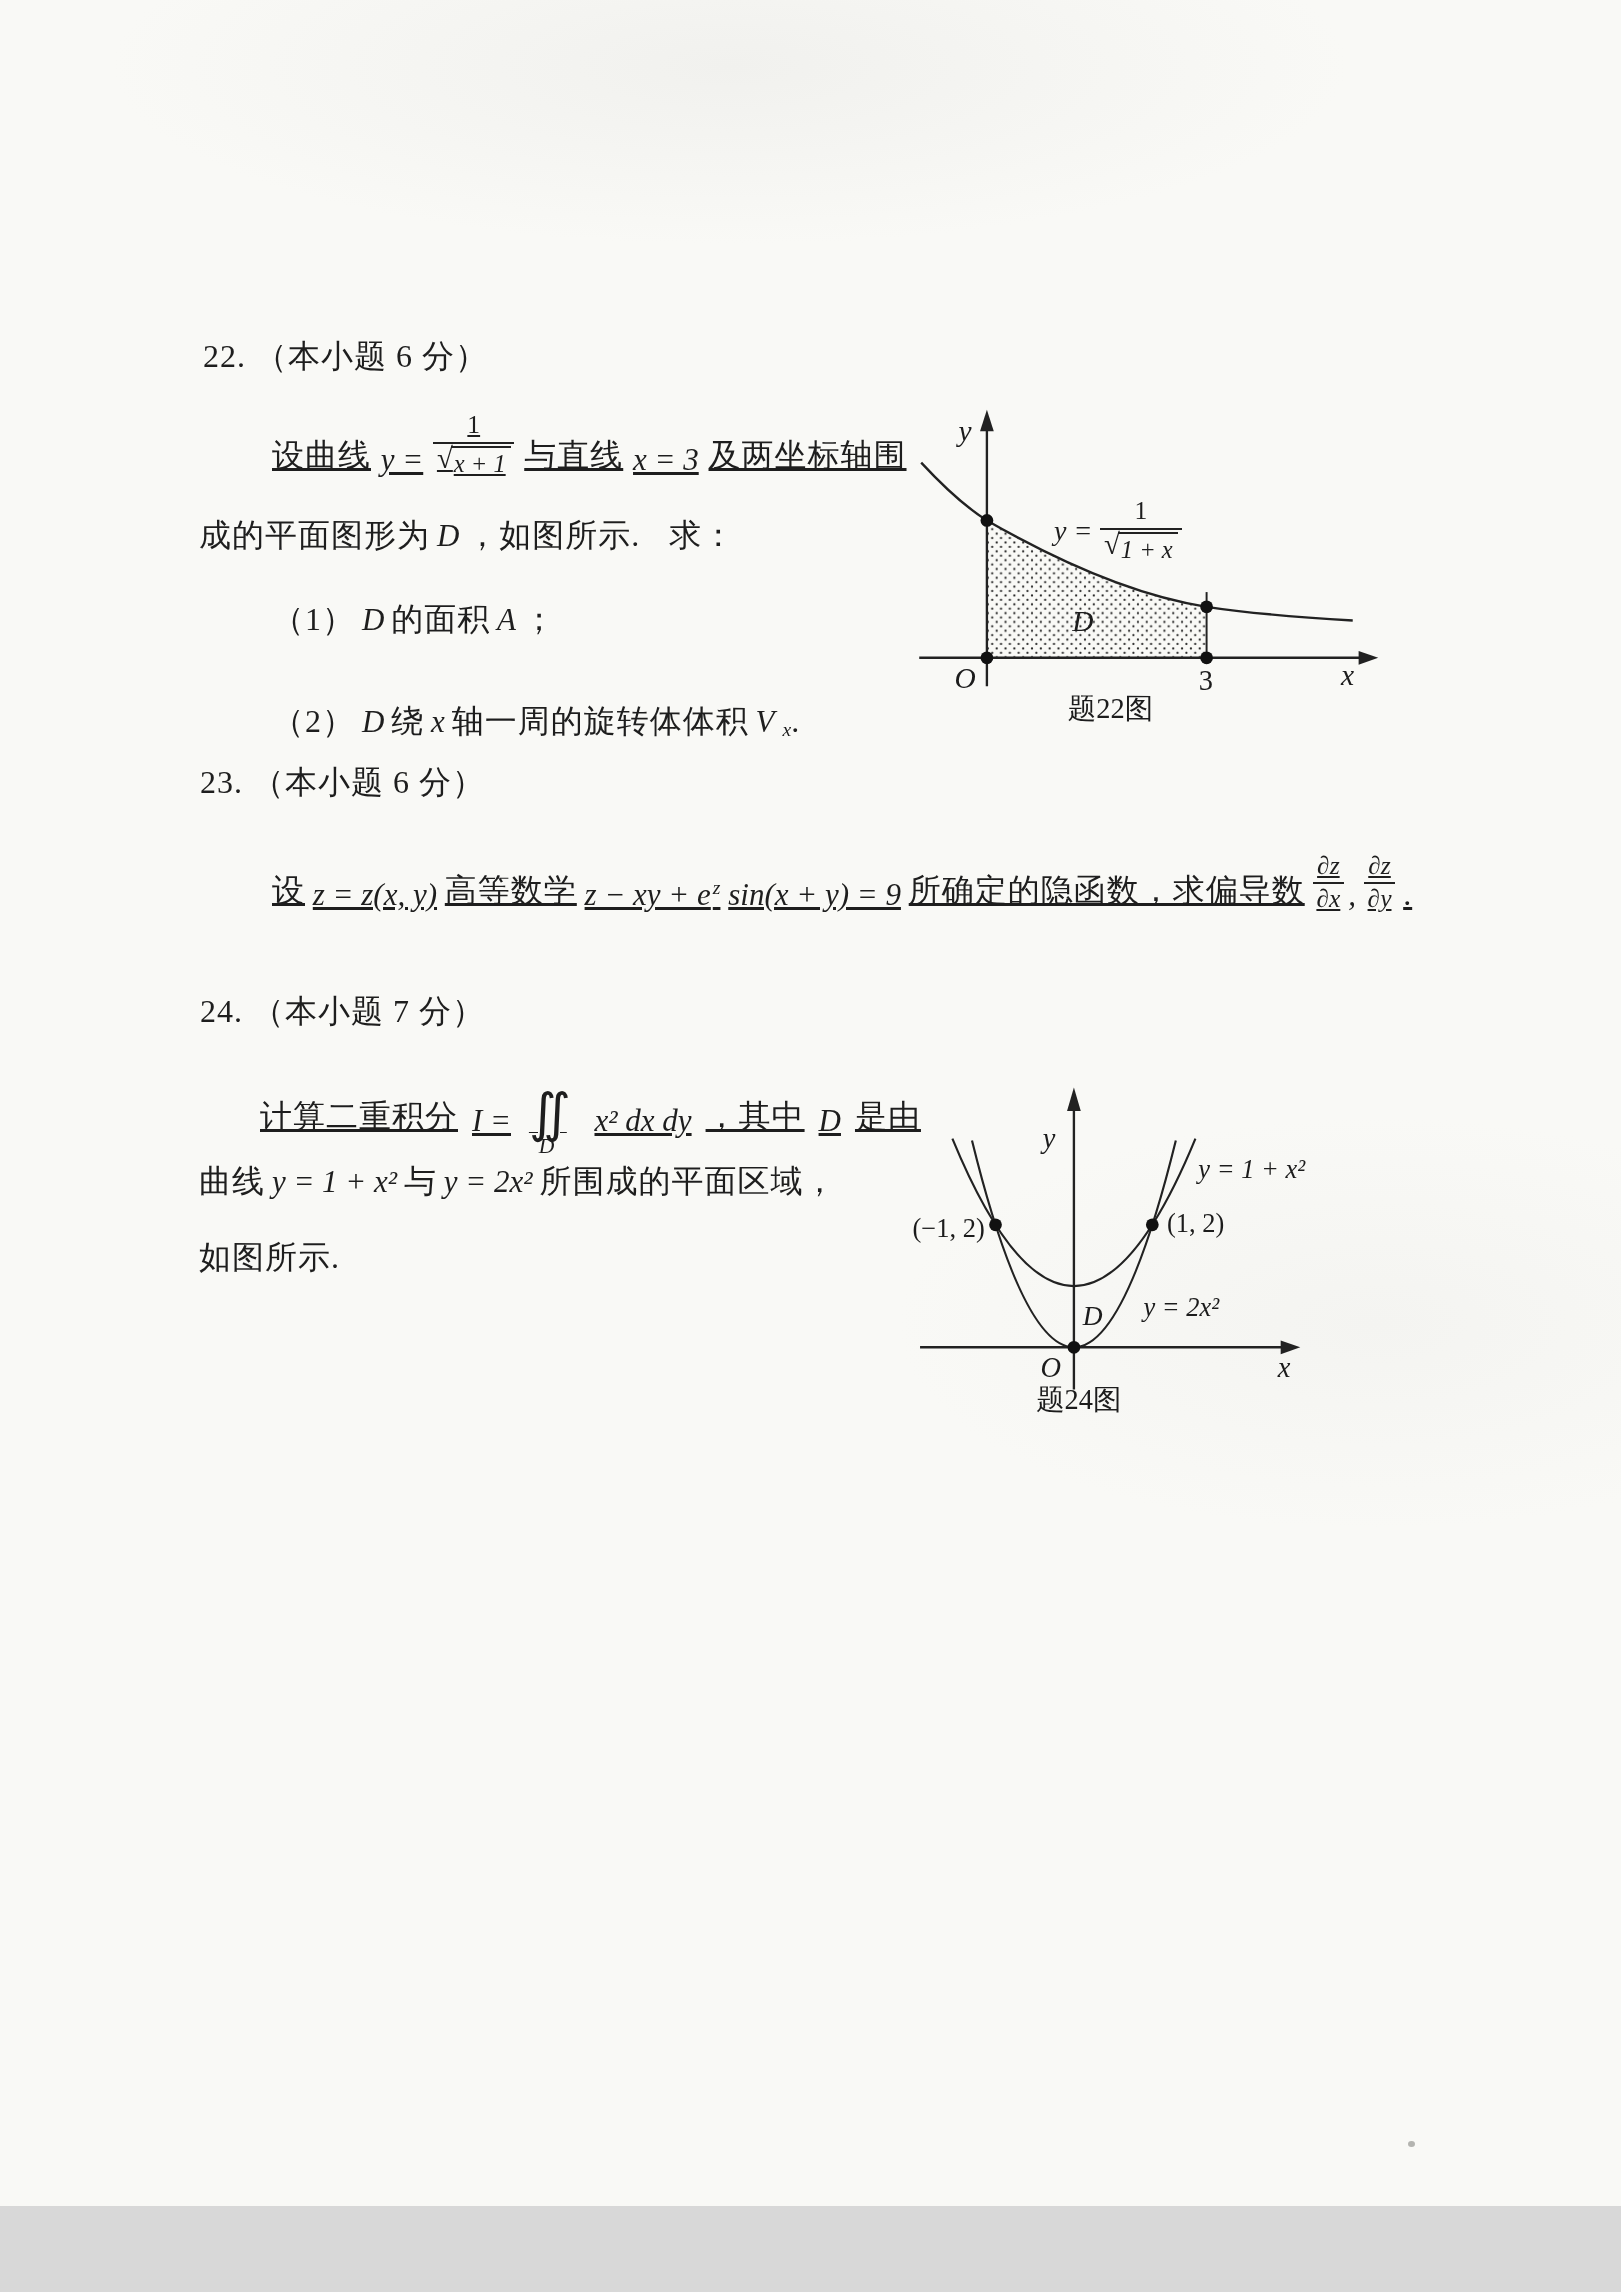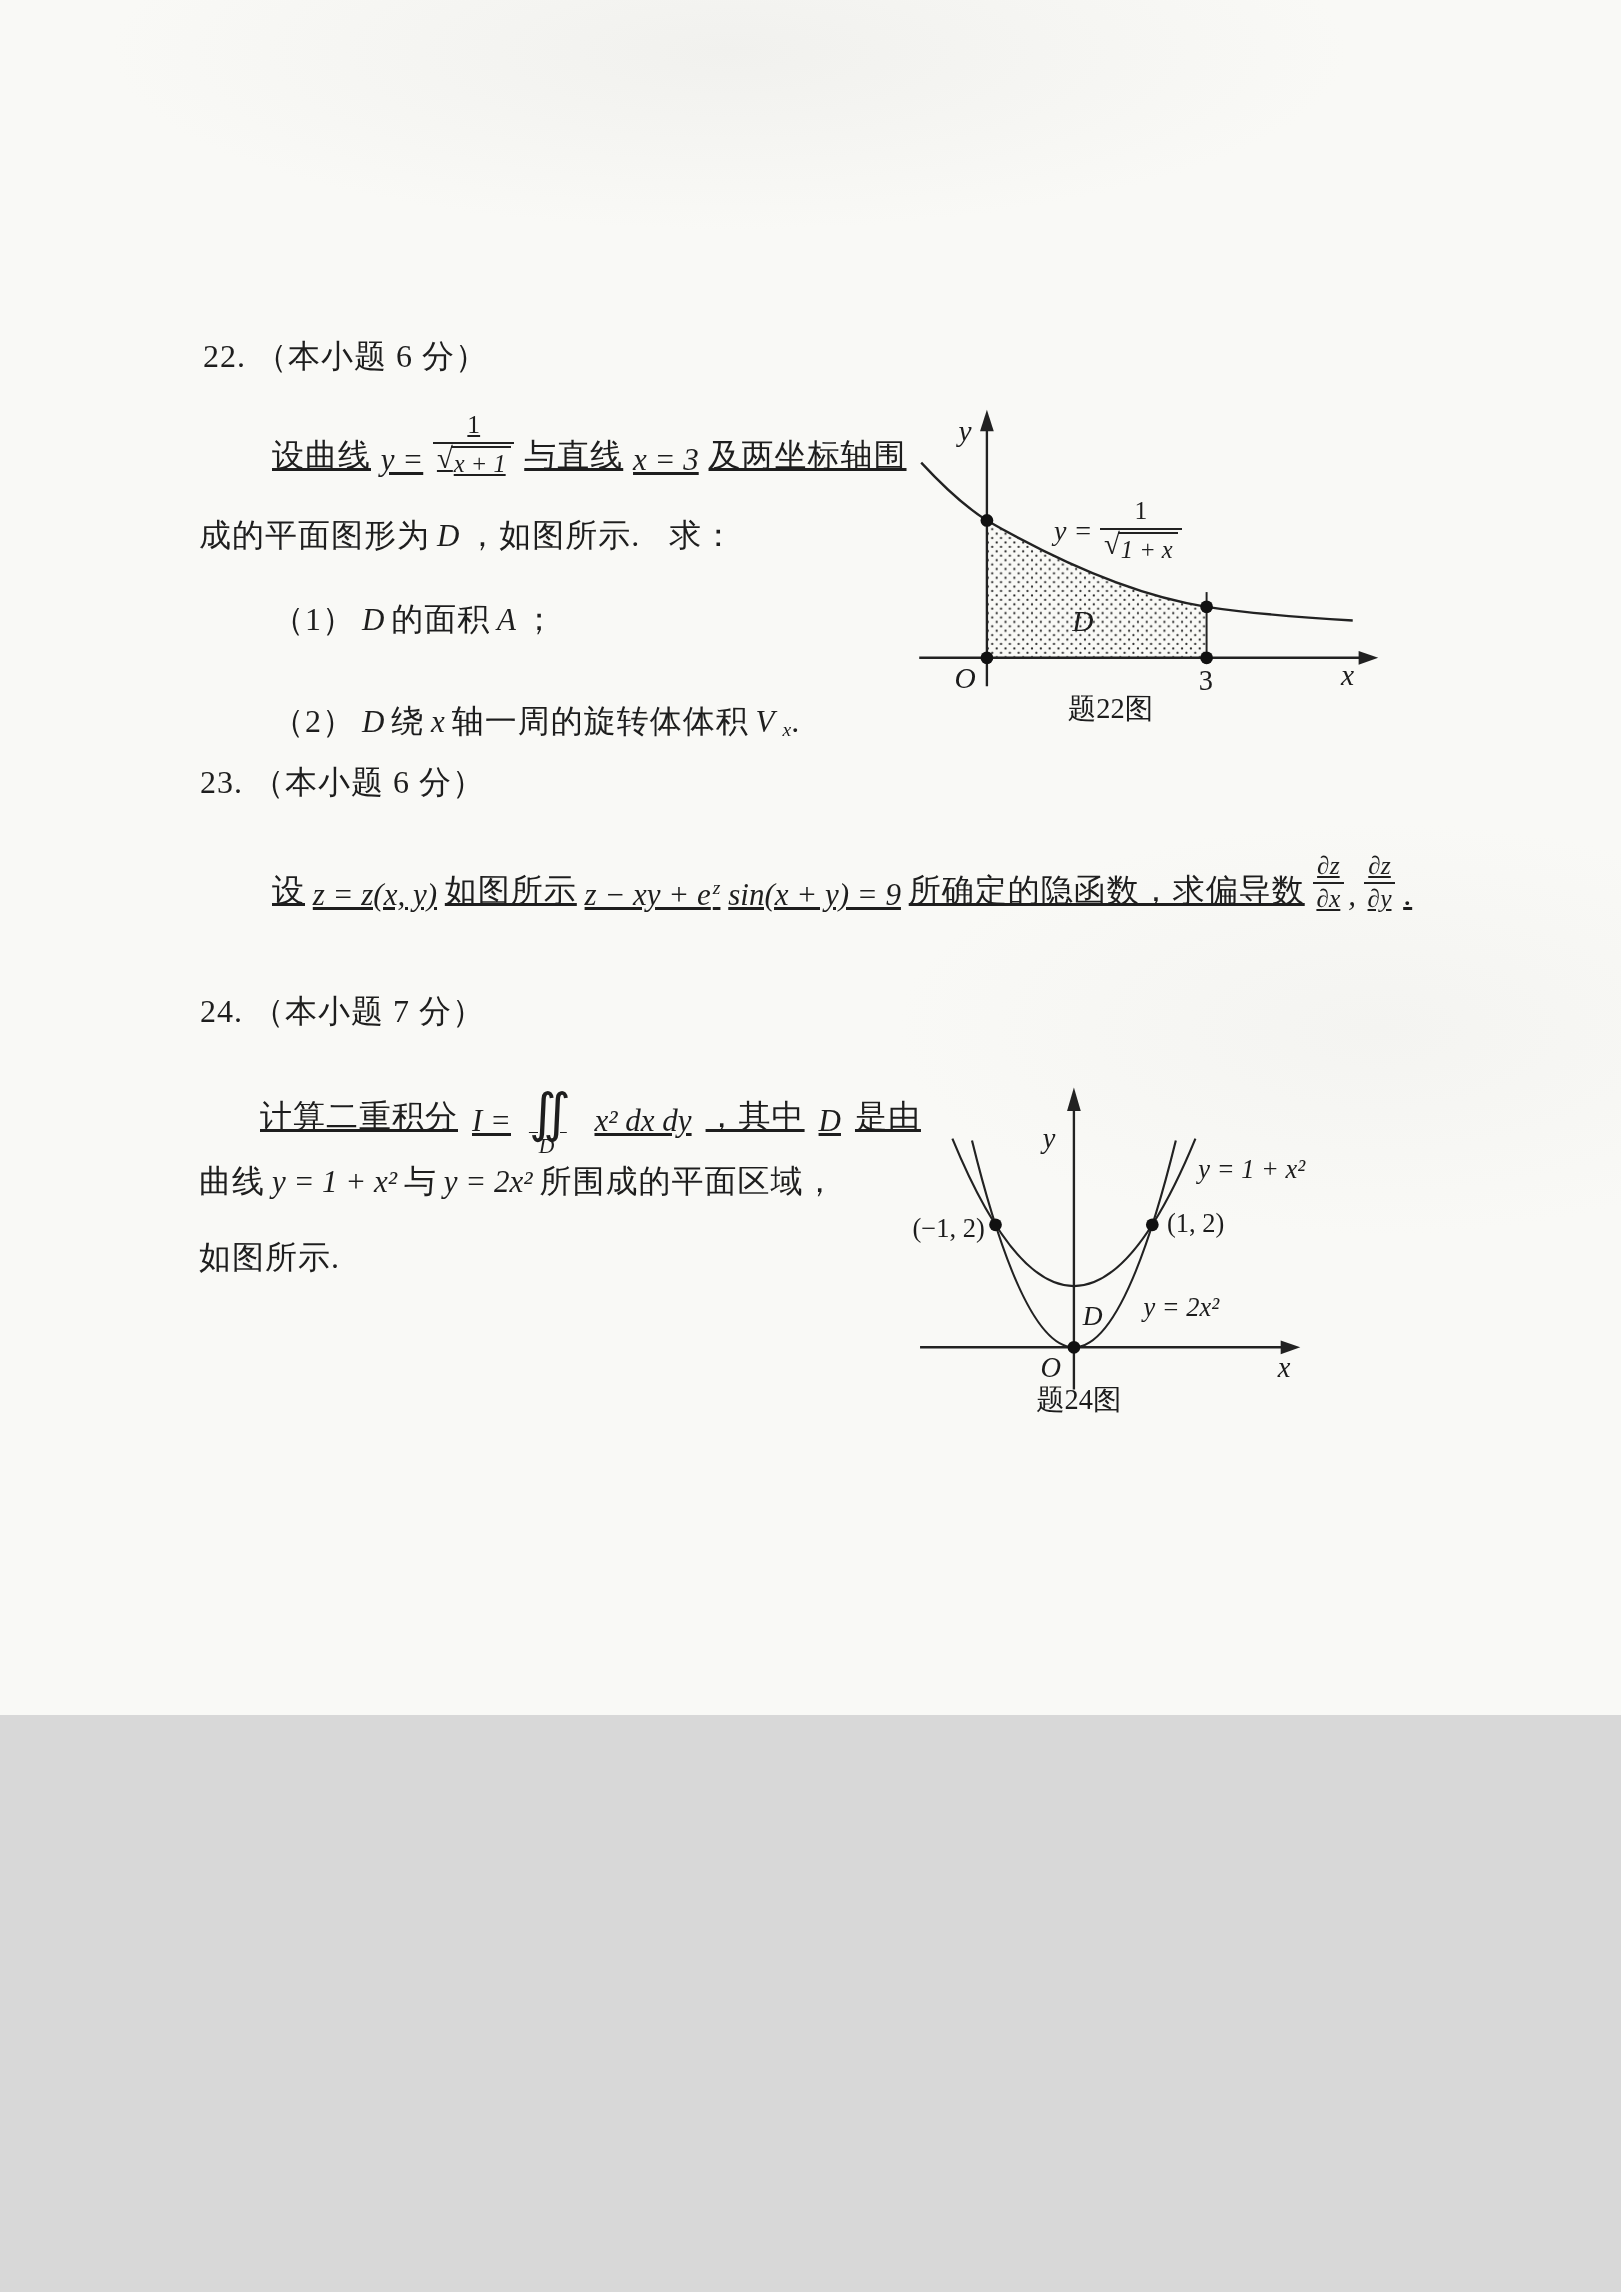--- a/index.html
+++ b/index.html
@@ -1,17 +1,17 @@
 <!DOCTYPE html>
 <html><head>
 <meta charset="utf-8">
 <style>
   html,body { margin:0; padding:0; background:#d8d8d8; }
   .page {
-    position:relative; width:1621px; height:1715px;
+    position:relative; width:1621px; height:2206px;
     background:#f9f9f6;
     background-image:
       radial-gradient(ellipse 882px 255px at 45% 3%, #f1f1ee 0%, rgba(241,241,238,0) 70%),
       radial-gradient(ellipse 686px 294px at 85% 60%, #f4f4f1 0%, rgba(244,244,241,0) 70%);
     font-family:"Liberation Serif","DejaVu Serif",serif;
     color:#1e1e1e; overflow:hidden;
   }
   .abs { position:absolute; }
   .h   { font-size:32px; letter-spacing:1px; white-space:nowrap; }
   .cn  { font-size:32px; letter-spacing:1px; white-space:nowrap; }
@@ -130,21 +130,21 @@
         </span>
       </span>
     </div>
   </div>
 
   <div class="abs h" style="left:200px; top:761px;">23. （本小题 6 分）</div>
 
   <div class="abs mathline" style="left:272px; top:831px; height:82px; gap:7.8px;">
     <span class="cn">设</span>
     <span class="mi">z = z(x, y)</span>
-    <span class="cn">如图所示</span>
+    <span class="cn">高等数学</span>
     <span class="mi"><span>z − xy + e</span><sup class="esup">z</sup></span>
     <span class="mi">sin(x + y) = 9</span>
     <span class="cn">所确定的隐函数，求偏导数</span>
     <span class="frac">
       <span class="num fr-it">∂z</span>
       <span class="bar"></span>
       <span class="den fr-it">∂x</span>
     </span>
     <span class="mi" style="margin-left:-3.9px;">,</span>
     <span class="frac">

